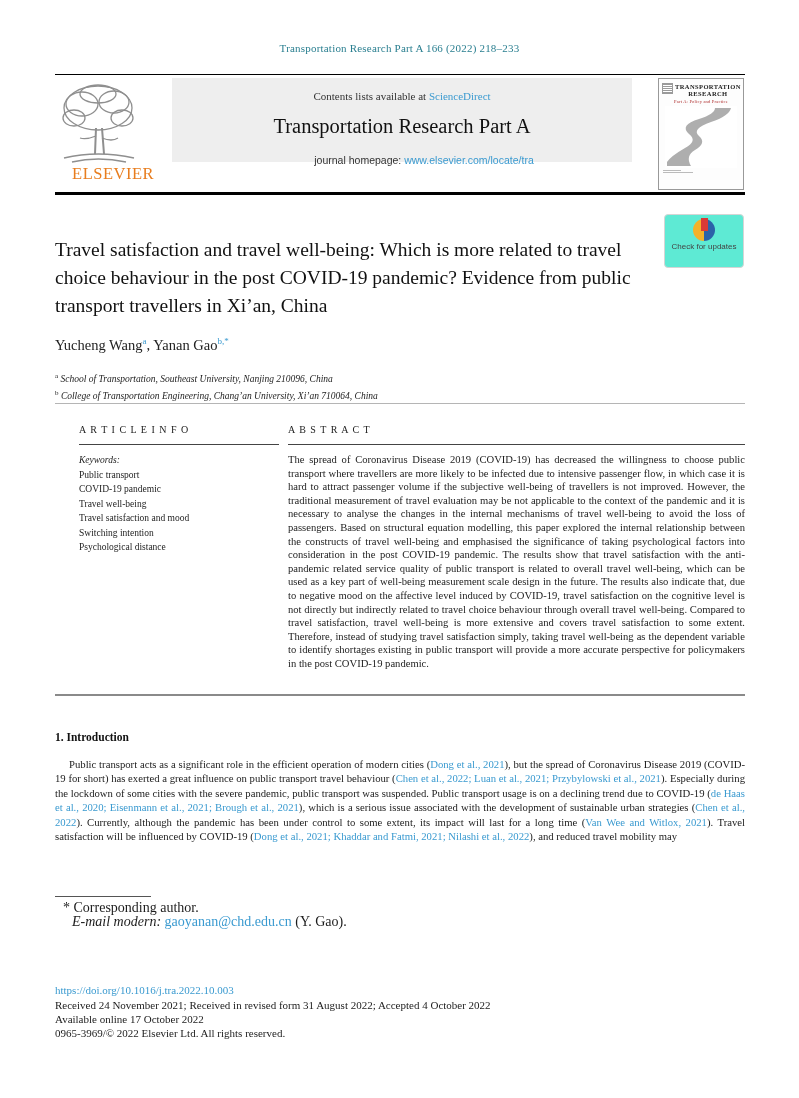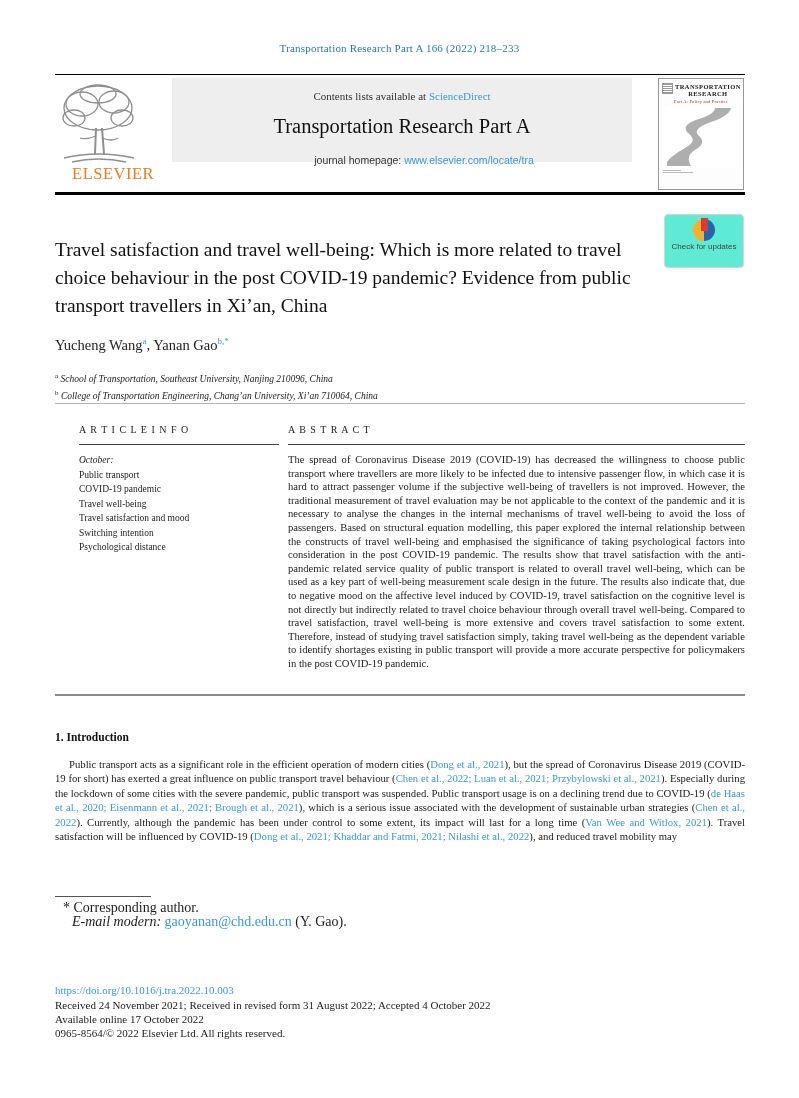--- a/index.html
+++ b/index.html
@@ -157,21 +157,21 @@
     <div><sup>a</sup><span> School of Transportation, Southeast University, Nanjing 210096, China</span></div>
     <div><sup>b</sup><span> College of Transportation Engineering, Chang’an University, Xi’an 710064, China</span></div>
   </div>
 
   <div id="rule-affil" class="abs hrule"></div>
 
   <div id="col-info" class="abs">
     <div class="colhead">A R T I C L E  I N F O</div>
     <div class="colrule"></div>
     <div id="keywords">
-      <div class="kw-label">October:</div>
+      <div class="kw-label">Keywords:</div>
       <div>Public transport</div>
       <div>COVID-19 pandemic</div>
       <div>Travel well-being</div>
       <div>Travel satisfaction and mood</div>
       <div>Switching intention</div>
       <div>Psychological distance</div>
     </div>
   </div>
 
   <div id="col-abs" class="abs">
@@ -187,15 +187,15 @@
 
   <div id="fn-rule" class="abs"></div>
   <div id="footnote" class="abs">
     <div class="fn1"><span>*</span><span> Corresponding author.</span></div>
     <div class="fn2"><span class="em-label">E-mail modern:</span><a class="blue"> gaoyanan@chd.edu.cn</a><span> (Y. Gao).</span></div>
   </div>
 
   <a id="f-doi" class="abs footline blue">https://doi.org/10.1016/j.tra.2022.10.003</a>
   <div id="f-received" class="abs footline">Received 24 November 2021; Received in revised form 31 August 2022; Accepted 4 October 2022</div>
   <div id="f-available" class="abs footline">Available online 17 October 2022</div>
-  <div id="f-copyright" class="abs footline">0965-8564/© 2022 Elsevier Ltd. All rights reserved.</div>
+  <div id="f-copyright" class="abs footline">0965-3969/© 2022 Elsevier Ltd. All rights reserved.</div>
 
 </div>
 
 </body></html>

